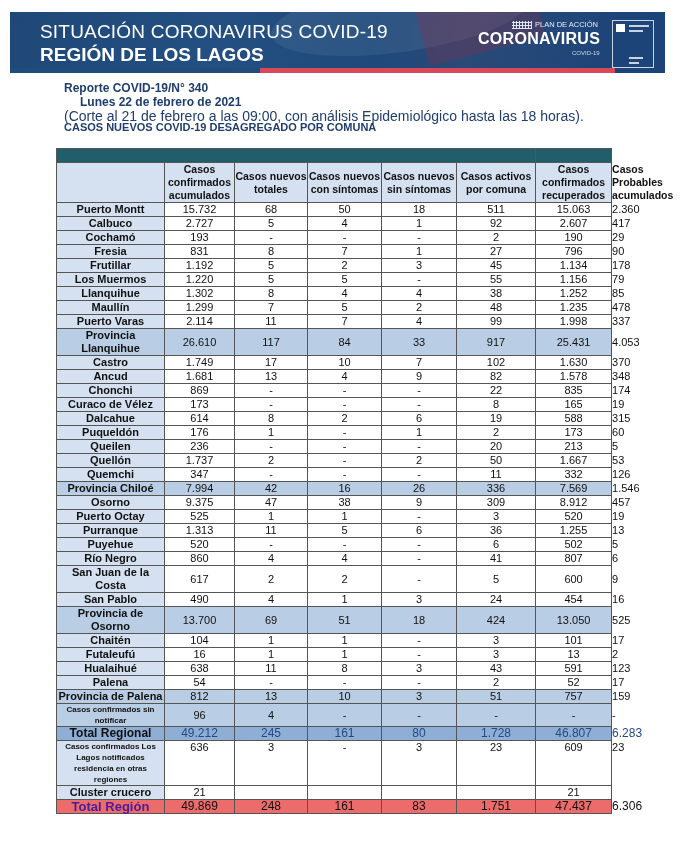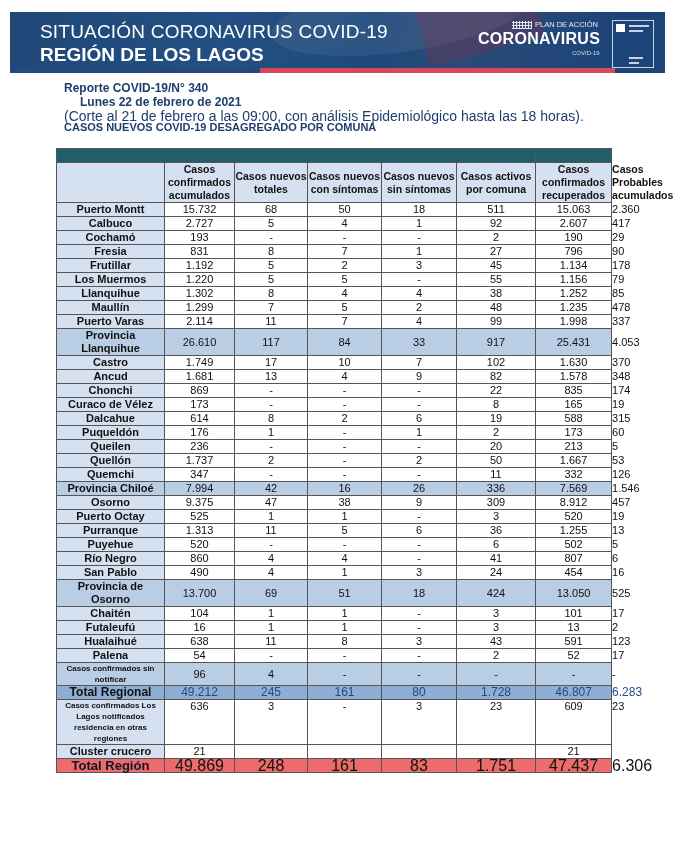--- a/index.html
+++ b/index.html
@@ -28,22 +28,22 @@
 
   table.data{position:absolute;left:56px;top:148px;border-collapse:collapse;table-layout:fixed;width:555px;font-size:11px;}
   table.data td, table.data th{border:1px solid #555;padding:0;text-align:center;height:13px;line-height:13px;color:#111;}
   .teal-row td{background:#215e6c;height:12px;border-color:#215e6c;}
   .head-row th{background:#d5e1f0;color:#1f3d6d;font-size:10.5px;font-weight:bold;line-height:14px;height:46px;vertical-align:middle;}
   .name{background:#d5e1f0;color:#1f3d6d;font-weight:bold;}
   .prov td{background:#b9cde5;color:#1f3d6d;font-weight:bold;}
   .prov td.name{background:#b9cde5;}
   .total-reg td{background:#8eaed6;color:#1f3d6d;font-weight:bold;font-size:12px;}
   .total-reg td:not(.name){color:#244a85;font-weight:normal;}
-  .total-region td{background:#ec6b6b;color:#fff;font-size:16px;border-color:#c55;}
-  .total-region td.name{background:#ec6b6b;color:#0f172a;font-weight:bold;font-size:13px;}
+  .total-region td{background:#ec6b6b;color:#fff;font-size:12px;border-color:#c55;}
+  .total-region td.name{background:#ec6b6b;color:#4c1d95;font-weight:bold;font-size:13px;}
   .small-name{font-size:8px;line-height:11px !important;}
   .tall2 td{height:30px;vertical-align:top;}
   .tall3 td{height:28px;}
   .tall4 td{height:56px;vertical-align:top;}
   .prov td:not(.name){font-weight:normal;color:#111;}
   .dash{color:#777;}
 </style>
 </head>
 <body>
 
@@ -344,20 +344,30 @@
         <td class="name">Río Negro</td>
         <td>860</td>
         <td>4</td>
         <td>4</td>
         <td class="dash">-</td>
         <td>41</td>
         <td>807</td>
         <td>6</td>
       </tr>
       <tr class="">
+        <td class="name">San Juan de la Costa</td>
+        <td>617</td>
+        <td>2</td>
+        <td>2</td>
+        <td class="dash">-</td>
+        <td>5</td>
+        <td>600</td>
+        <td>9</td>
+      </tr>
+      <tr class="">
         <td class="name">San Pablo</td>
         <td>490</td>
         <td>4</td>
         <td>1</td>
         <td>3</td>
         <td>24</td>
         <td>454</td>
         <td>16</td>
       </tr>
       <tr class="prov">
@@ -403,20 +413,30 @@
       <tr class="">
         <td class="name">Palena</td>
         <td>54</td>
         <td class="dash">-</td>
         <td class="dash">-</td>
         <td class="dash">-</td>
         <td>2</td>
         <td>52</td>
         <td>17</td>
       </tr>
+      <tr class="prov tall2">
+        <td class="name">Provincia de Palena</td>
+        <td>812</td>
+        <td>13</td>
+        <td>10</td>
+        <td>3</td>
+        <td>51</td>
+        <td>757</td>
+        <td>159</td>
+      </tr>
       <tr class="prov tall3">
         <td class="name small-name">Casos confirmados sin notificar</td>
         <td>96</td>
         <td>4</td>
         <td class="dash">-</td>
         <td class="dash">-</td>
         <td class="dash">-</td>
         <td class="dash">-</td>
         <td class="dash">-</td>
       </tr>

